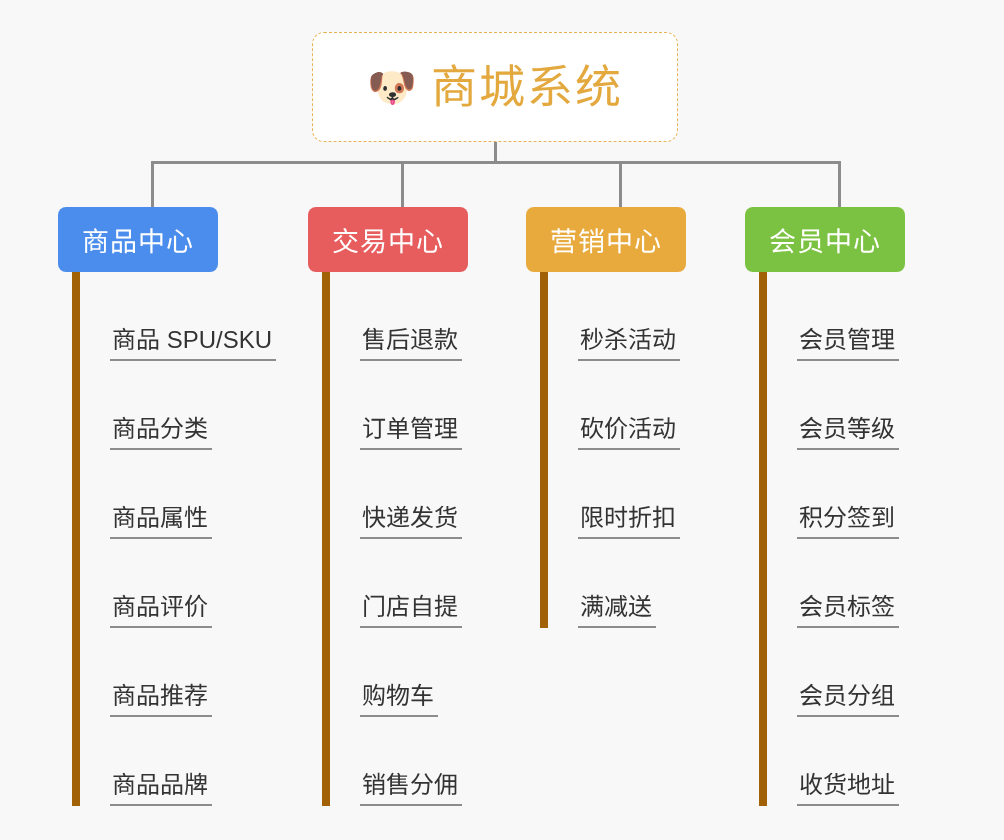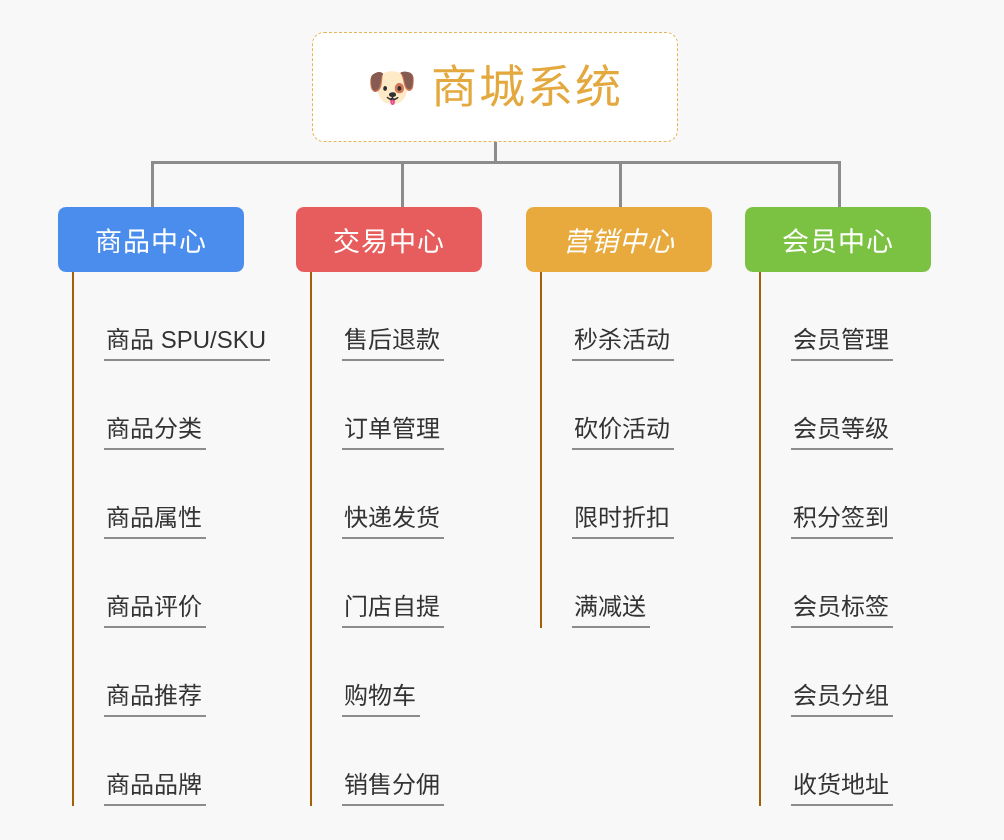--- a/index.html
+++ b/index.html
@@ -73,40 +73,40 @@
     height: 46px;
   }
 
   
   .column {
     position: absolute;
     top: 207px;
     width: 186px;
   }
   .col-header {
-    width: 186px;
+    width: 160px;
     height: 65px;
     box-sizing: border-box;
     border-radius: 8px;
     display: flex;
     align-items: center;
     justify-content: center;
     color: #ffffff;
     font-size: 27px;
     letter-spacing: 1px;
     white-space: nowrap;
   }
 
   .leaf-list {
     position: relative;
     margin: 0;
     padding: 0;
     list-style: none;
     margin-left: 14px;
-    border-left: 2px solid #a16207;
+    border-left: 8px solid #a16207;
   }
   .leaf {
     position: relative;
     height: 89px;
     box-sizing: border-box;
     display: flex;
     align-items: flex-end;
   }
   .leaf-label {
     display: inline-block;
@@ -153,21 +153,21 @@
         </li>
       <li class="leaf">
           <span class="leaf-label">商品推荐</span>
         </li>
       <li class="leaf">
           <span class="leaf-label">商品品牌</span>
         </li>
     </ul>
   </div>
 
-  <div class="column" style="left:296px">
+  <div class="column" style="left:308px">
     <div class="col-header" style="background: rgb(231, 92, 92);">交易中心</div>
     <ul class="leaf-list">
       <li class="leaf">
           <span class="leaf-label">售后退款</span>
         </li>
       <li class="leaf">
           <span class="leaf-label">订单管理</span>
         </li>
       <li class="leaf">
           <span class="leaf-label">快递发货</span>
@@ -178,21 +178,21 @@
       <li class="leaf">
           <span class="leaf-label">购物车</span>
         </li>
       <li class="leaf">
           <span class="leaf-label">销售分佣</span>
         </li>
     </ul>
   </div>
 
   <div class="column" style="left:526px">
-    <div class="col-header" style="background: rgb(232, 169, 61); font-style: italic;">营销中心</div>
+    <div class="col-header" style="background: rgb(232, 169, 61);">营销中心</div>
     <ul class="leaf-list">
       <li class="leaf">
           <span class="leaf-label">秒杀活动</span>
         </li>
       <li class="leaf">
           <span class="leaf-label">砍价活动</span>
         </li>
       <li class="leaf">
           <span class="leaf-label">限时折扣</span>
         </li>

